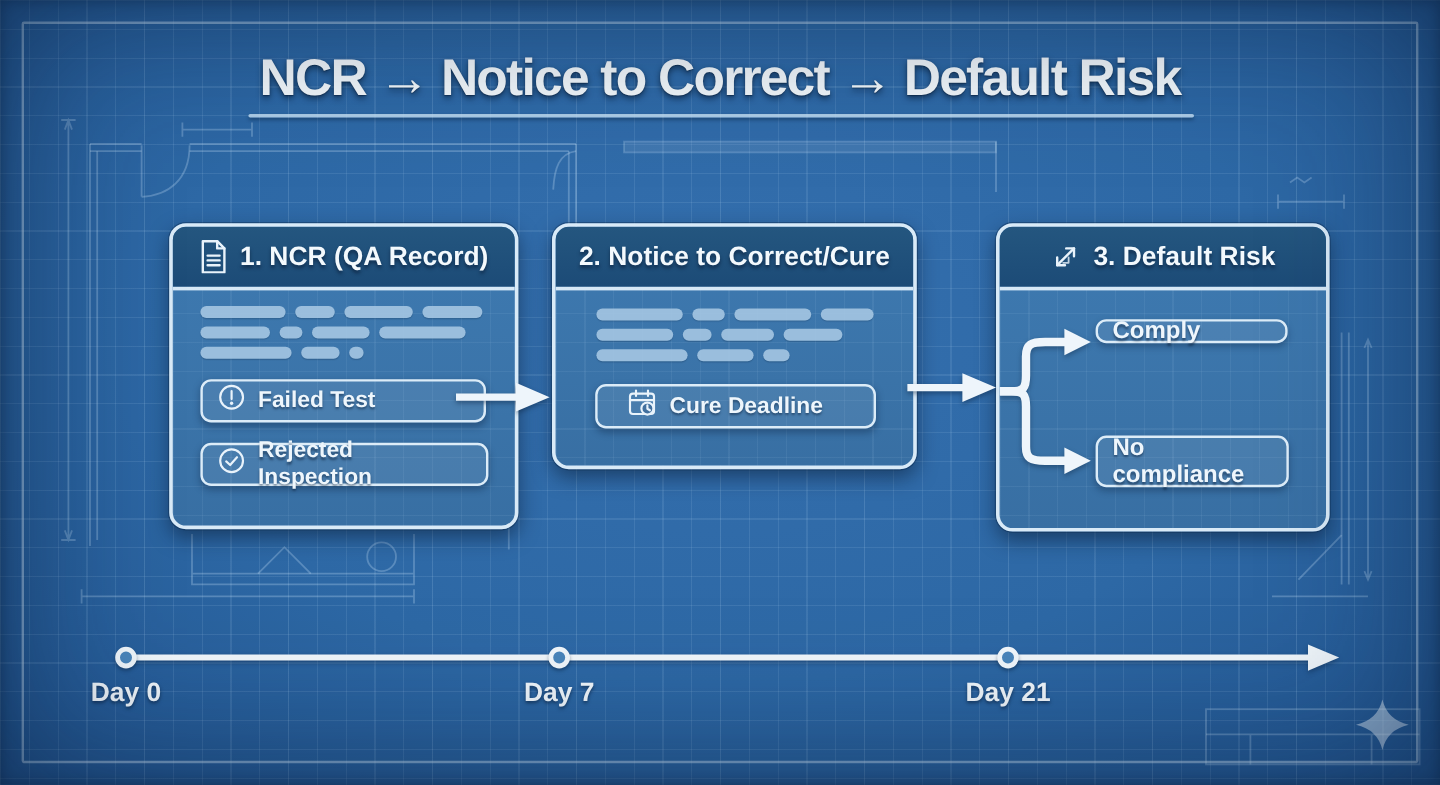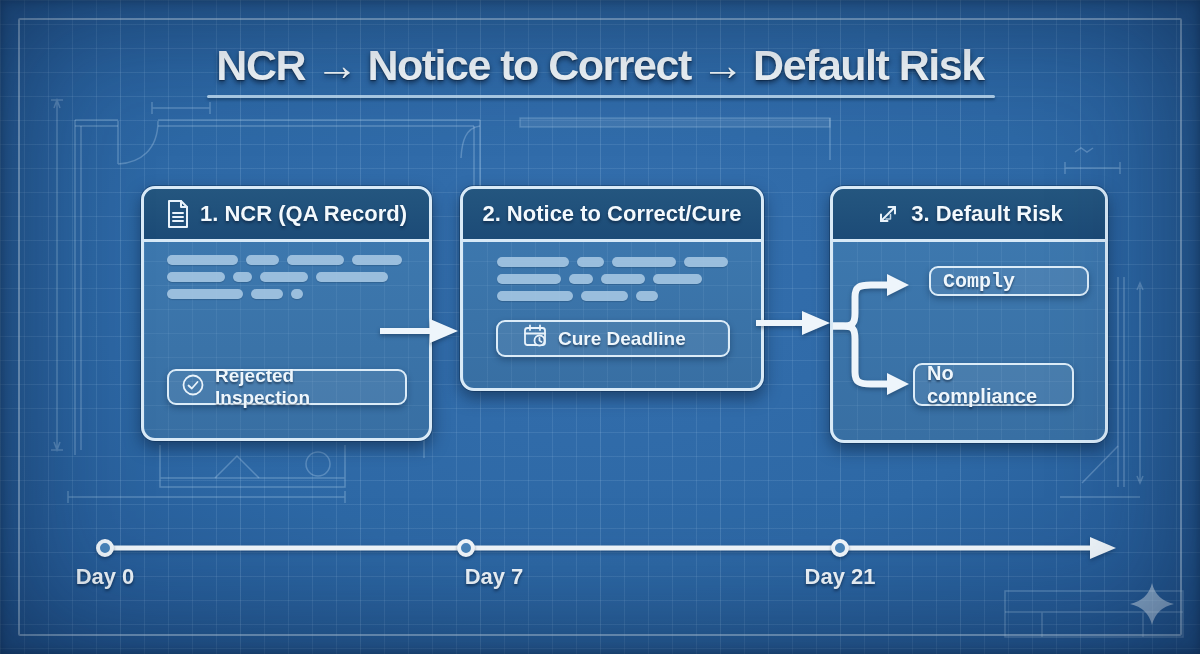--- a/index.html
+++ b/index.html
@@ -122,20 +122,30 @@
           <div class="bar" style="width: 19px;"></div>
           <div class="bar" style="width: 48px;"></div>
           <div class="bar" style="width: 72px;"></div>
         </div>
         <div class="bar-row">
           <div class="bar" style="width: 76px;"></div>
           <div class="bar" style="width: 32px;"></div>
           <div class="bar" style="width: 12px;"></div>
         </div>
       </div>
+    <div class="sub-box" style="left:23px;top:127px;width:238px;height:36px;">
+      <span>
+        <svg class="icon" width="24" height="24" viewBox="0 0 24 24" fill="none" stroke="#e9f3fb" stroke-width="1.8" stroke-linecap="round">
+          <circle cx="12" cy="12" r="9.5"></circle>
+            <path d="M12,6.8 V13.6"></path>
+            <circle cx="12" cy="17" r="1.4" fill="#e9f3fb" stroke="none"></circle>
+        </svg>
+      </span>
+      <span>Failed Test</span>
+    </div>
     <div class="sub-box" style="left:23px;top:180px;width:240px;height:36px;">
       <span>
         <svg class="icon" width="24" height="24" viewBox="0 0 24 24" fill="none" stroke="#e9f3fb" stroke-width="1.8" stroke-linecap="round" stroke-linejoin="round">
           <circle cx="12" cy="12" r="9.5"></circle>
             <path d="M7.5,12.5 L10.8,15.5 L16.5,9"></path>
         </svg>
       </span>
       <span>Rejected Inspection</span>
     </div>
   </div>
@@ -189,21 +199,21 @@
       <span>3. Default Risk</span>
     </div>
     <svg class="fork" style="left:0;top:48px;" width="82" height="210" viewBox="0 0 82 210">
       <g stroke="#eef5fb" stroke-width="7" fill="none" stroke-linecap="round">
         <path d="M0,89 H10 C20,89 22,86 22,76 L22,60 C22,50 26,48 38,48 H54"></path>
         <path d="M0,89 H10 C20,89 22,92 22,102 L22,135 C22,145 26,147 38,147 H54"></path>
       </g>
       <polygon points="54,37 76,48 54,59" fill="#eef5fb"></polygon>
       <polygon points="54,136 76,147 54,158" fill="#eef5fb"></polygon>
     </svg>
-    <div class="sub-box outcome" style="left:96px;top:77px;width:160px;height:30px;font-family:Liberation Mono, monospace;">
+    <div class="sub-box outcome" style="left:80px;top:77px;width:160px;height:20px;">
       <span>Comply</span>
     </div>
     <div class="sub-box outcome" style="left:80px;top:174px;width:161px;height:43px;">
       <span>No compliance</span>
     </div>
   </div>
 
   <svg class="flow-arrow" style="left:380px;top:311px;" width="80" height="40" viewBox="0 0 80 40">
     <line x1="0" y1="20" x2="52" y2="20" stroke="#eef5fb" stroke-width="6"></line>
     <polygon points="50,8 78,20 50,32" fill="#eef5fb"></polygon>
@@ -215,20 +225,20 @@
 
   <div class="timeline">
     <svg class="tl-line" width="1200" height="44" viewBox="0 0 1200 44">
       <line x1="103" y1="20" x2="1092" y2="20" stroke="#f2f8fc" stroke-width="5"></line>
       <polygon points="1090,9 1116,20 1090,31" fill="#f2f8fc"></polygon>
     </svg>
     <div>
         <div class="tl-dot" style="left: 96px;"></div>
         <div class="tl-label" style="left: 105px;">Day 0</div>
         <div class="tl-dot" style="left: 457px;"></div>
-        <div class="tl-label" style="left: 494px;">Day 7</div>
+        <div class="tl-label" style="left: 466px;">Day 7</div>
         <div class="tl-dot" style="left: 831px;"></div>
         <div class="tl-label" style="left: 840px;">Day 21</div>
       </div>
   </div>
 
   <div class="vignette"></div>
 </div>
 
 </body></html>

